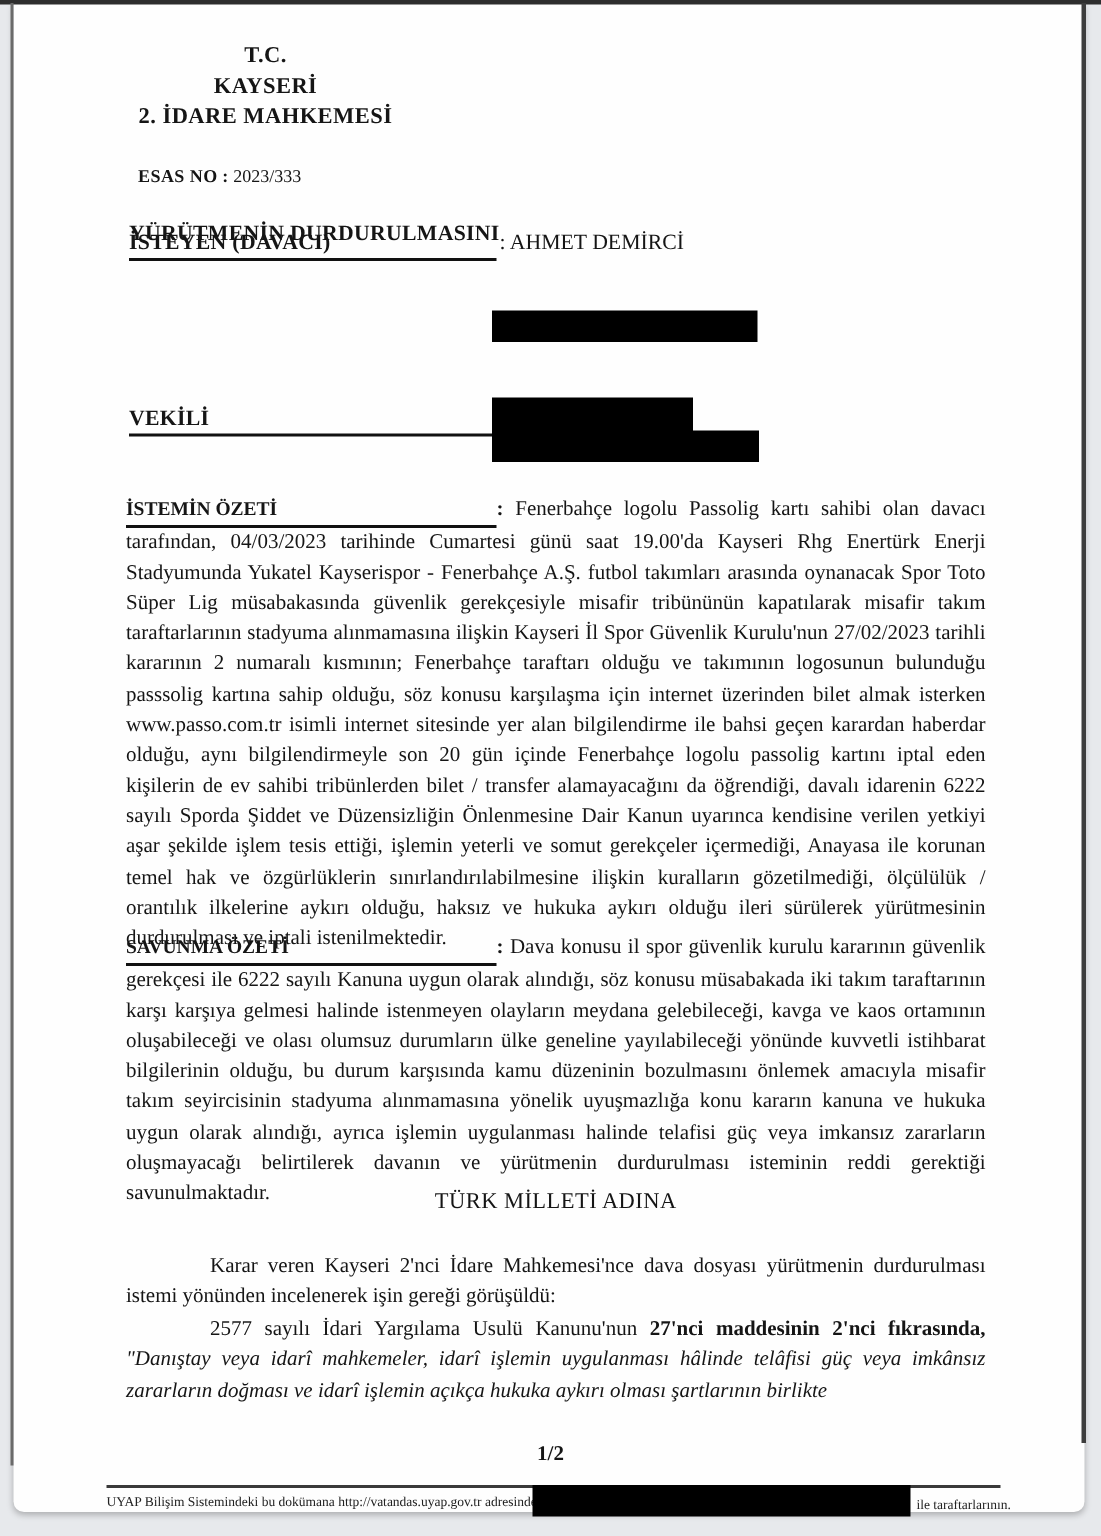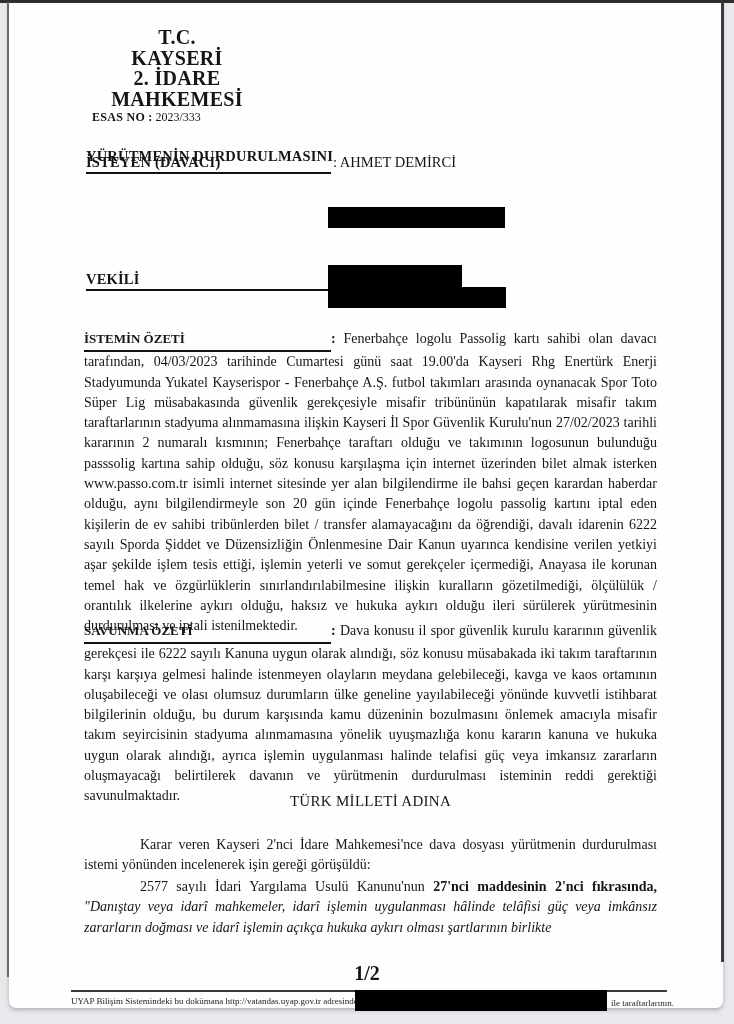--- a/index.html
+++ b/index.html
@@ -23,21 +23,21 @@
   .edge-top    { position: absolute; left: 0; top: 0; width: 734px; height: 3px; background: #2e2e2e; }
   .edge-left   { position: absolute; left: 7px; top: 2px; width: 2px; height: 975px; background: #6a6a6a; }
   .edge-right  { position: absolute; left: 721px; top: 2px; width: 3px; height: 960px; background: #3c3c3c; }
 
   .abs { position: absolute; }
 
   
   .court-header {
     left: 66px; top: 27px; width: 222px;
     text-align: center; font-weight: bold;
-    font-size: 20px; line-height: 20.5px;
+    font-size: 15px; line-height: 20.5px;
     letter-spacing: 0.3px;
   }
 
   .esas-row { left: 92px; top: 110px; font-size: 12px; }
   .esas-row b { letter-spacing: 0.3px; }
 
   
   .party-row { left: 86px; width: 575px; height: 21px; font-size: 14.5px; white-space: nowrap; }
   .party-title { font-weight: bold; letter-spacing: 0.2px; }
   .party-label {
@@ -64,21 +64,21 @@
   }
   .colon { font-weight: bold; }
 
   .center-heading {
     left: 84px; top: 793px; width: 573px;
     text-align: center; font-weight: normal; font-size: 15px;
     letter-spacing: 0.3px;
   }
   .indent { text-indent: 56px; }
 
-  .page-number { left: 0; top: 962px; width: 734px; text-align: center; font-weight: bold; font-size: 20px; }
+  .page-number { left: 0; top: 962px; width: 734px; text-align: center; font-weight: bold; font-size: 14px; }
 
   .footer-rule { left: 71px; top: 990px; width: 596px; height: 2px; background: #3a3a3a; }
   .footer-text { font-size: 9px; color: #222; white-space: nowrap; }
   #footer-before { left: 71px; top: 996px; }
   #footer-after  { left: 611px; top: 998px; }
 </style>
 </head>
 <body>
 
 <div class="stage">

